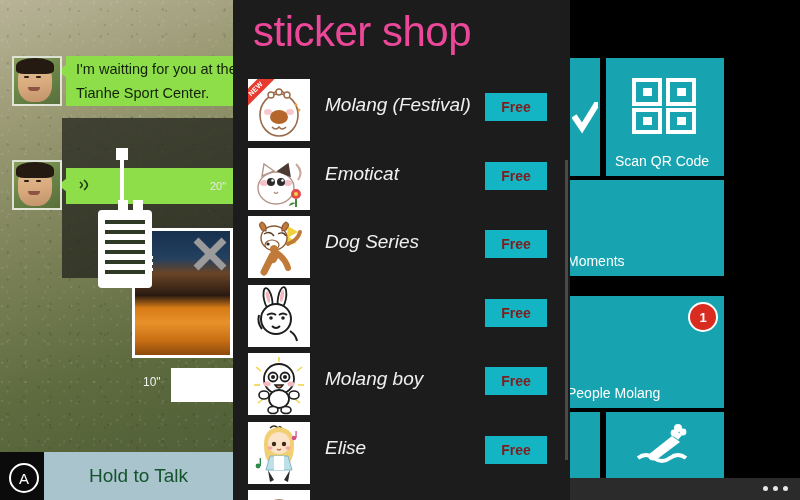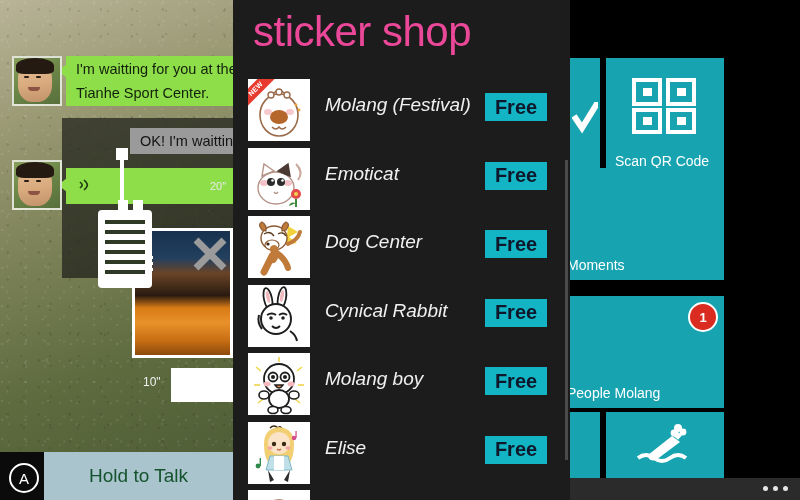--- a/index.html
+++ b/index.html
@@ -76,36 +76,36 @@
 
   
   .shop{position:absolute;left:233px;top:0;width:337px;height:500px;background:#1c1c1c;overflow:hidden;}
   .shop-title{position:absolute;left:20px;top:8px;font-size:42px;color:#ec4899;font-weight:300;letter-spacing:-.5px;}
   .shop-list{position:absolute;left:0;top:76px;width:337px;}
   .srow{position:relative;height:68.5px;}
   .thumb{position:absolute;left:15px;top:3px;width:62px;height:62px;background:#fff;overflow:hidden;}
   .thumb .rib{position:absolute;left:-16px;top:4px;width:48px;height:12px;background:#e63b2e;
     transform:rotate(-45deg);color:#fff;font-size:7px;font-weight:bold;line-height:12px;text-align:center;letter-spacing:.3px;}
   .sname{position:absolute;left:92px;top:18px;font-size:19px;color:#f0f0f0;font-style:italic;}
-  .sfree{position:absolute;left:252px;top:17px;width:62px;height:28px;background:#13b5c4;color:#0f172a;
-    font-size:20px;font-weight:bold;display:flex;align-items:center;justify-content:center;}
+  .sfree{position:absolute;left:252px;top:17px;width:62px;height:28px;background:#13b5c4;color:#7f1d1d;
+    font-size:14px;font-weight:bold;display:flex;align-items:center;justify-content:center;}
   .shop-scroll{position:absolute;right:2px;top:160px;width:3px;height:300px;background:#4a4a4a;}
 
   
   .art{position:absolute;inset:0;}
 
   
   .tiles-pane{position:absolute;left:570px;top:0;width:230px;height:500px;background:#000;overflow:hidden;}
   .tiles-head{position:absolute;left:-8px;top:2px;font-size:42px;font-weight:300;white-space:nowrap;}
   .tiles-head .w{color:#fff;} .tiles-head .g{color:#6e6e6e;}
   .tile{position:absolute;background:#17a3b0;color:#fff;overflow:hidden;}
   .tile .lab{position:absolute;left:9px;bottom:7px;font-size:14px;}
   .t-left1{left:-12px;top:58px;width:42px;height:118px;}
   .t-qr{left:36px;top:58px;width:118px;height:118px;}
-  .t-mom{left:-12px;top:168px;width:166px;height:112px;}
+  .t-mom{left:-12px;top:180px;width:166px;height:96px;}
   .t-ppl{left:-12px;top:296px;width:166px;height:112px;}
   .t-left2{left:-12px;top:412px;width:42px;height:88px;}
   .t-drift{left:36px;top:412px;width:118px;height:88px;}
   .badge{position:absolute;right:6px;top:6px;width:26px;height:26px;border-radius:50%;background:#d92b1f;
     border:2px solid #fff;color:#fff;font-size:13px;font-weight:bold;display:flex;align-items:center;justify-content:center;}
   .qr-ico{position:absolute;left:26px;top:20px;width:64px;height:56px;}
   .drift-ico{position:absolute;left:30px;top:10px;width:58px;height:48px;}
   .chk{position:absolute;left:14px;top:44px;width:26px;height:34px;color:#fff;font-size:30px;font-weight:bold;}
   .appbar{position:absolute;left:0;bottom:0;width:230px;height:22px;background:#2b2b2b;}
   .appbar .dots{position:absolute;right:12px;top:8px;display:flex;gap:5px;}
@@ -133,23 +133,20 @@
       <div class="eye l"></div>
         <div class="eye r"></div>
         <div class="mouth"></div>
     </div>
 
     <div class="bubble green b1">
       <span class="tail"></span>
       <span>I'm waitting for you at the Tianhe Sport Center.</span>
     </div>
 
-    <div class="bubble gray b2">
-      <span>OK! I'm waittin</span>
-    </div>
 
     <div class="bubble green b3">
       <span class="tail"></span>
       <span class="wave">
         <svg width="16" height="16" viewBox="0 0 16 16">
             <path d="M4 5 C7 7.5 7 8.5 4 11" stroke="#1d3a10" stroke-width="1.6" fill="none"></path>
             <path d="M8 3 C12.5 7 12.5 9 8 13" stroke="#1d3a10" stroke-width="1.6" fill="none"></path>
           </svg>
       </span>
     </div>
@@ -259,42 +256,41 @@
             <path d="M16 18 q6 -4 10 2" fill="none" stroke="#5a3a1e" stroke-width="1.4"></path>
             <path d="M30 18 q5 -3 8 2" fill="none" stroke="#5a3a1e" stroke-width="1.4"></path>
             <ellipse cx="24" cy="29" rx="7" ry="5" fill="#fff" stroke="#8a5a33" stroke-width="1.2"></ellipse>
             <circle cx="20" cy="28" r="1.6" fill="#3a2412"></circle>
             <path d="M24 40 q-5 10 -8 16" stroke="#c07a3a" stroke-width="7" fill="none" stroke-linecap="round"></path>
             <path d="M30 38 q8 6 10 14" stroke="#c07a3a" stroke-width="6" fill="none" stroke-linecap="round"></path>
             <path d="M26 33 q2 6 -1 10" stroke="#c07a3a" stroke-width="8" fill="none" stroke-linecap="round"></path>
             <path d="M40 28 q10 -4 12 -12" stroke="#c07a3a" stroke-width="4" fill="none" stroke-linecap="round"></path>
           </svg>
         </div>
-        <div class="sname">Dog Center</div>
+        <div class="sname">Dog Series</div>
         <div class="sfree">Free</div>
       </div>
 
       <div class="srow">
         <div class="thumb">
           <svg class="art" viewBox="0 0 62 62">
             <ellipse cx="20" cy="14" rx="4" ry="11" fill="#fff" stroke="#1e1e1e" stroke-width="1.8" transform="rotate(-12 20 14)"></ellipse>
             <ellipse cx="34" cy="13" rx="4" ry="11" fill="#fff" stroke="#1e1e1e" stroke-width="1.8" transform="rotate(10 34 13)"></ellipse>
             <ellipse cx="20" cy="12" rx="1.8" ry="6" fill="#f0b7bd" transform="rotate(-12 20 12)"></ellipse>
             <ellipse cx="34" cy="11" rx="1.8" ry="6" fill="#f0b7bd" transform="rotate(10 34 11)"></ellipse>
             <circle cx="28" cy="34" r="15" fill="#fff" stroke="#1e1e1e" stroke-width="2"></circle>
             <path d="M19 30 q5 -3 9 0" fill="none" stroke="#1e1e1e" stroke-width="2"></path>
             <path d="M31 30 q4 -3 8 0" fill="none" stroke="#1e1e1e" stroke-width="2"></path>
             <circle cx="23" cy="33" r="1.8" fill="#1e1e1e"></circle>
               <circle cx="35" cy="33" r="1.8" fill="#1e1e1e"></circle>
             <path d="M24 41 q4 4 8 0" fill="none" stroke="#1e1e1e" stroke-width="2"></path>
             <path d="M14 44 q-5 -6 -3 -14" stroke="#1e1e1e" stroke-width="2" fill="none"></path>
             <path d="M42 46 q6 4 7 10" stroke="#1e1e1e" stroke-width="2" fill="none"></path>
           </svg>
         </div>
-        <div class="sname">Cynical Rabbit</div>
         <div class="sfree">Free</div>
       </div>
 
       <div class="srow">
         <div class="thumb">
           <svg class="art" viewBox="0 0 62 62">
             <g stroke="#f0d44a" stroke-width="1.6">
               <path d="M8 14 l5 4"></path>
                 <path d="M54 14 l-5 4"></path>
                 <path d="M6 32 l6 0"></path>

